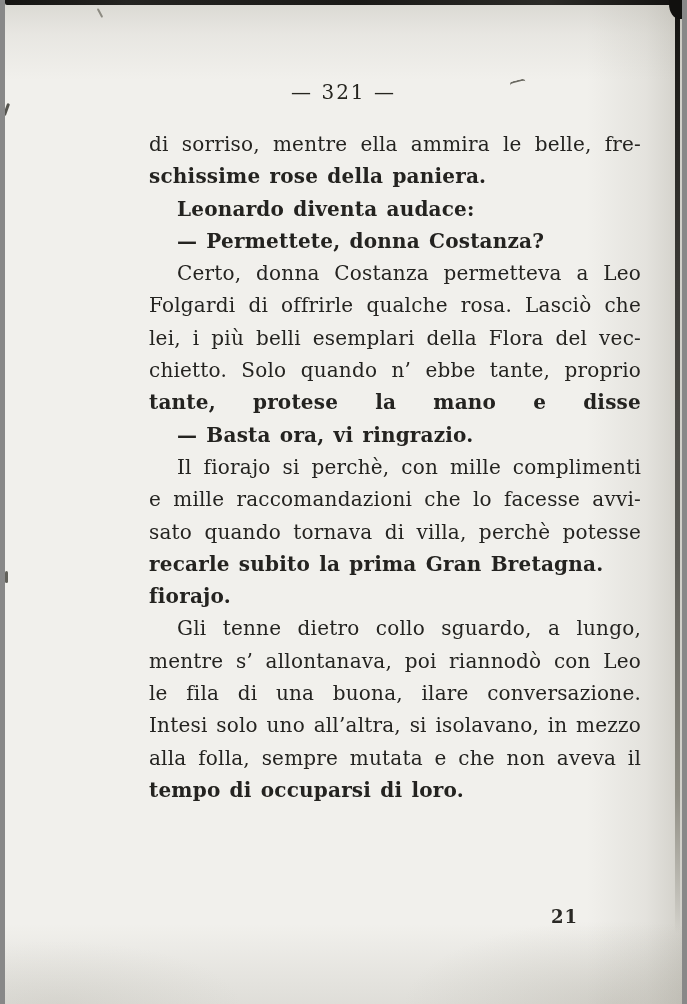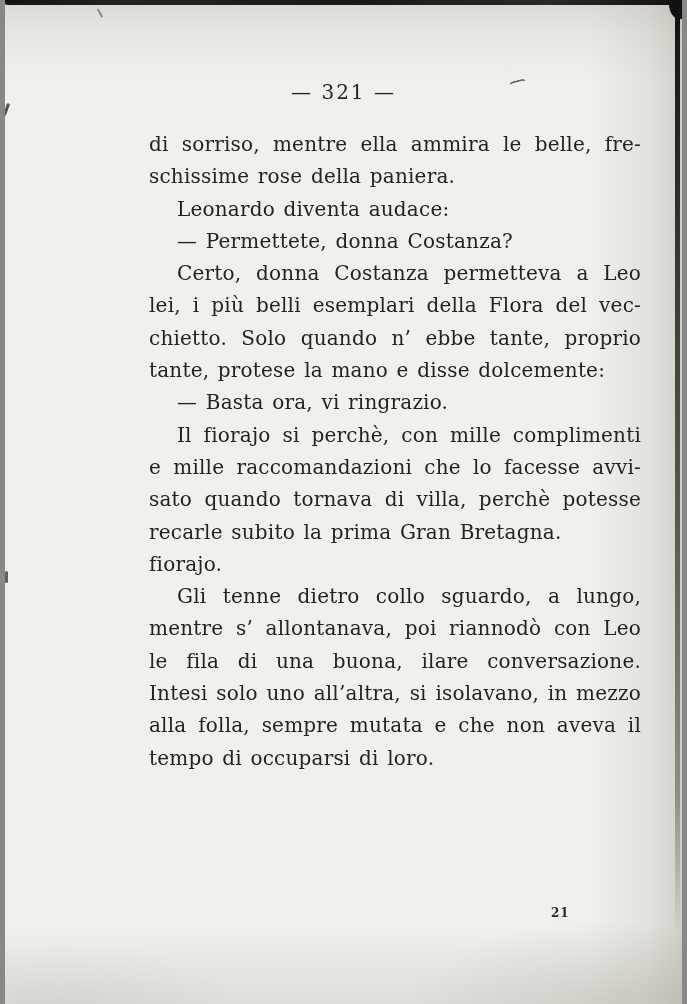--- a/index.html
+++ b/index.html
@@ -76,26 +76,26 @@
     height: 32.3px;
     line-height: 32.3px;
     font-size: 20px;
     word-spacing: 2px;
     letter-spacing: 0.2px;
     white-space: normal;
     overflow: hidden;
     text-align: justify;
     text-align-last: justify;
   }
-  .line.end { text-align-last: left; }
+  .line.end { text-align-last: left; font-weight: bold; }
   .line.indent { padding-left: 28px; }
 
   .signature {
     position: absolute; top: 906px; left: 546px;
-    font-size: 12px;
+    font-size: 18px;
     font-weight: 600;
     letter-spacing: 1px;
     color: #2a2925;
   }
 </style>
 </head>
 <body>
 
 <div class="scan-page">
 
@@ -108,20 +108,21 @@
   <div class="mark-topfaint"></div>
 
   <div class="page-header">— 321 —</div>
 
   <div class="page-body">
     <div class="line">di sorriso, mentre ella ammira le belle, fre-</div>
     <div class="line end">schissime rose della paniera.</div>
     <div class="line end indent">Leonardo diventa audace:</div>
     <div class="line end indent">— Permettete, donna Costanza?</div>
     <div class="line indent">Certo, donna Costanza permetteva a Leo</div>
+    <div class="line">Folgardi di offrirle qualche rosa. Lasciò che</div>
     <div class="line">lei, i più belli esemplari della Flora del vec-</div>
     <div class="line">chietto. Solo quando n’ ebbe tante, proprio</div>
     <div class="line end">tante, protese la mano e disse dolcemente:</div>
     <div class="line end indent">— Basta ora, vi ringrazio.</div>
     <div class="line indent">Il fiorajo si perchè, con mille complimenti</div>
     <div class="line">e mille raccomandazioni che lo facesse avvi-</div>
     <div class="line">sato quando tornava di villa, perchè potesse</div>
     <div class="line end">recarle subito la prima Gran Bretagna.</div>
     <div class="line end">fiorajo.</div>
     <div class="line indent">Gli tenne dietro collo sguardo, a lungo,</div>

